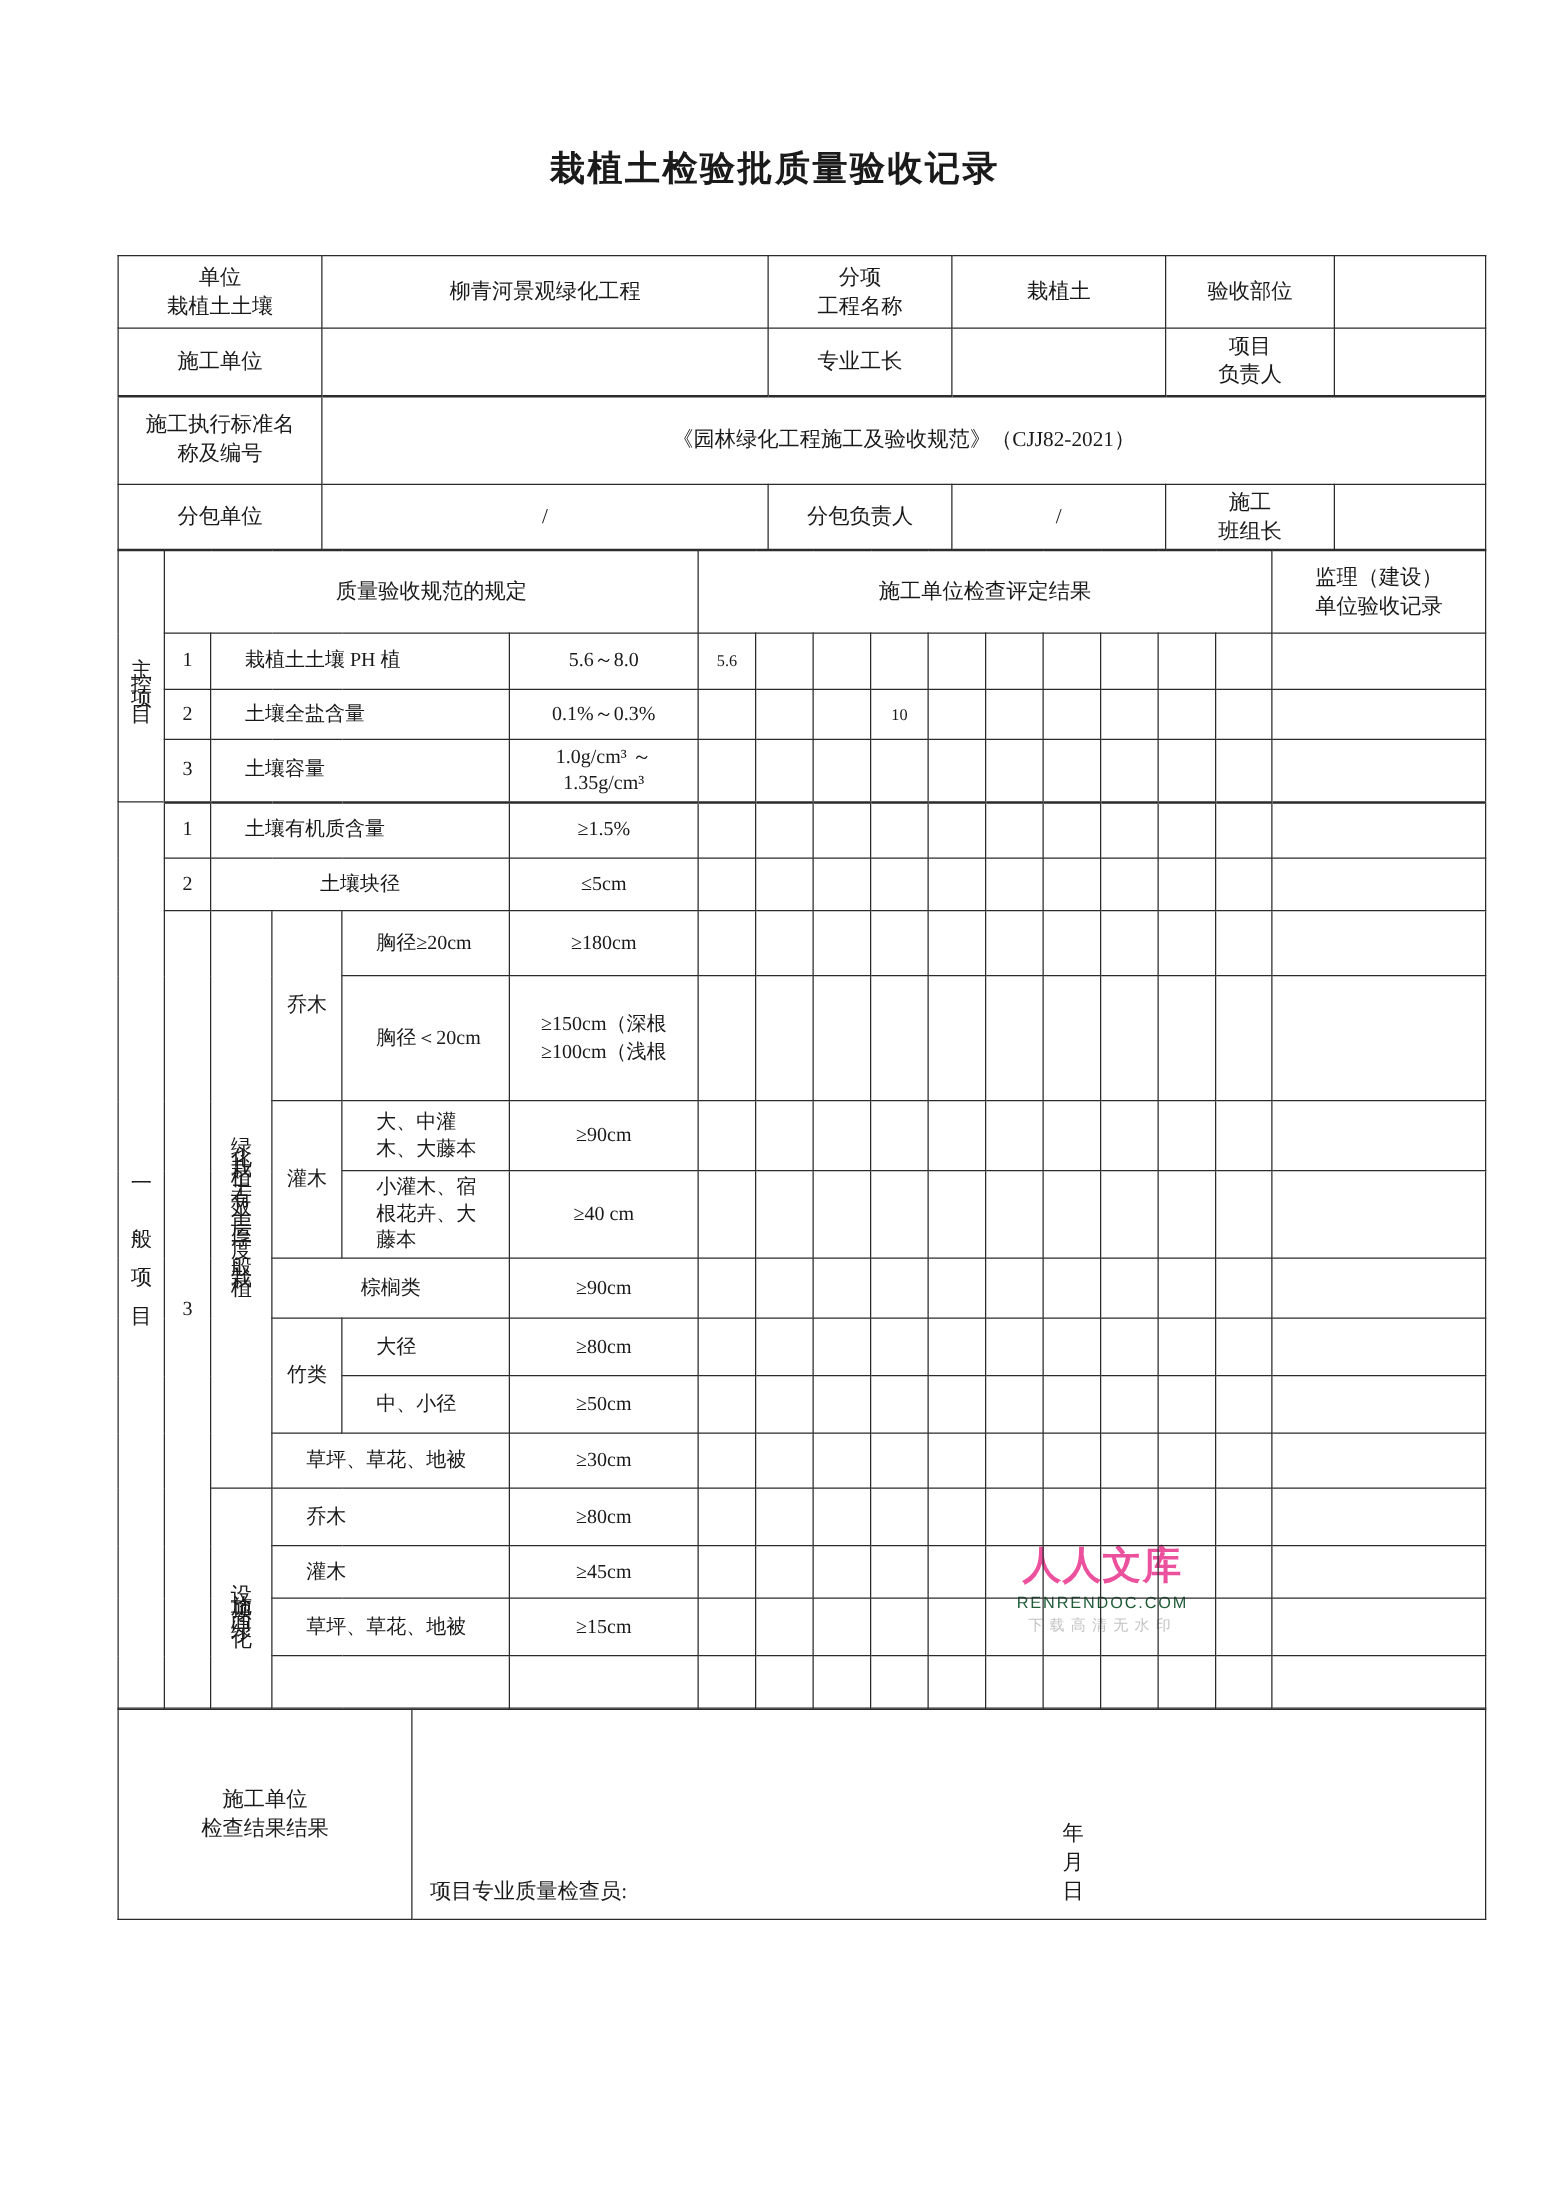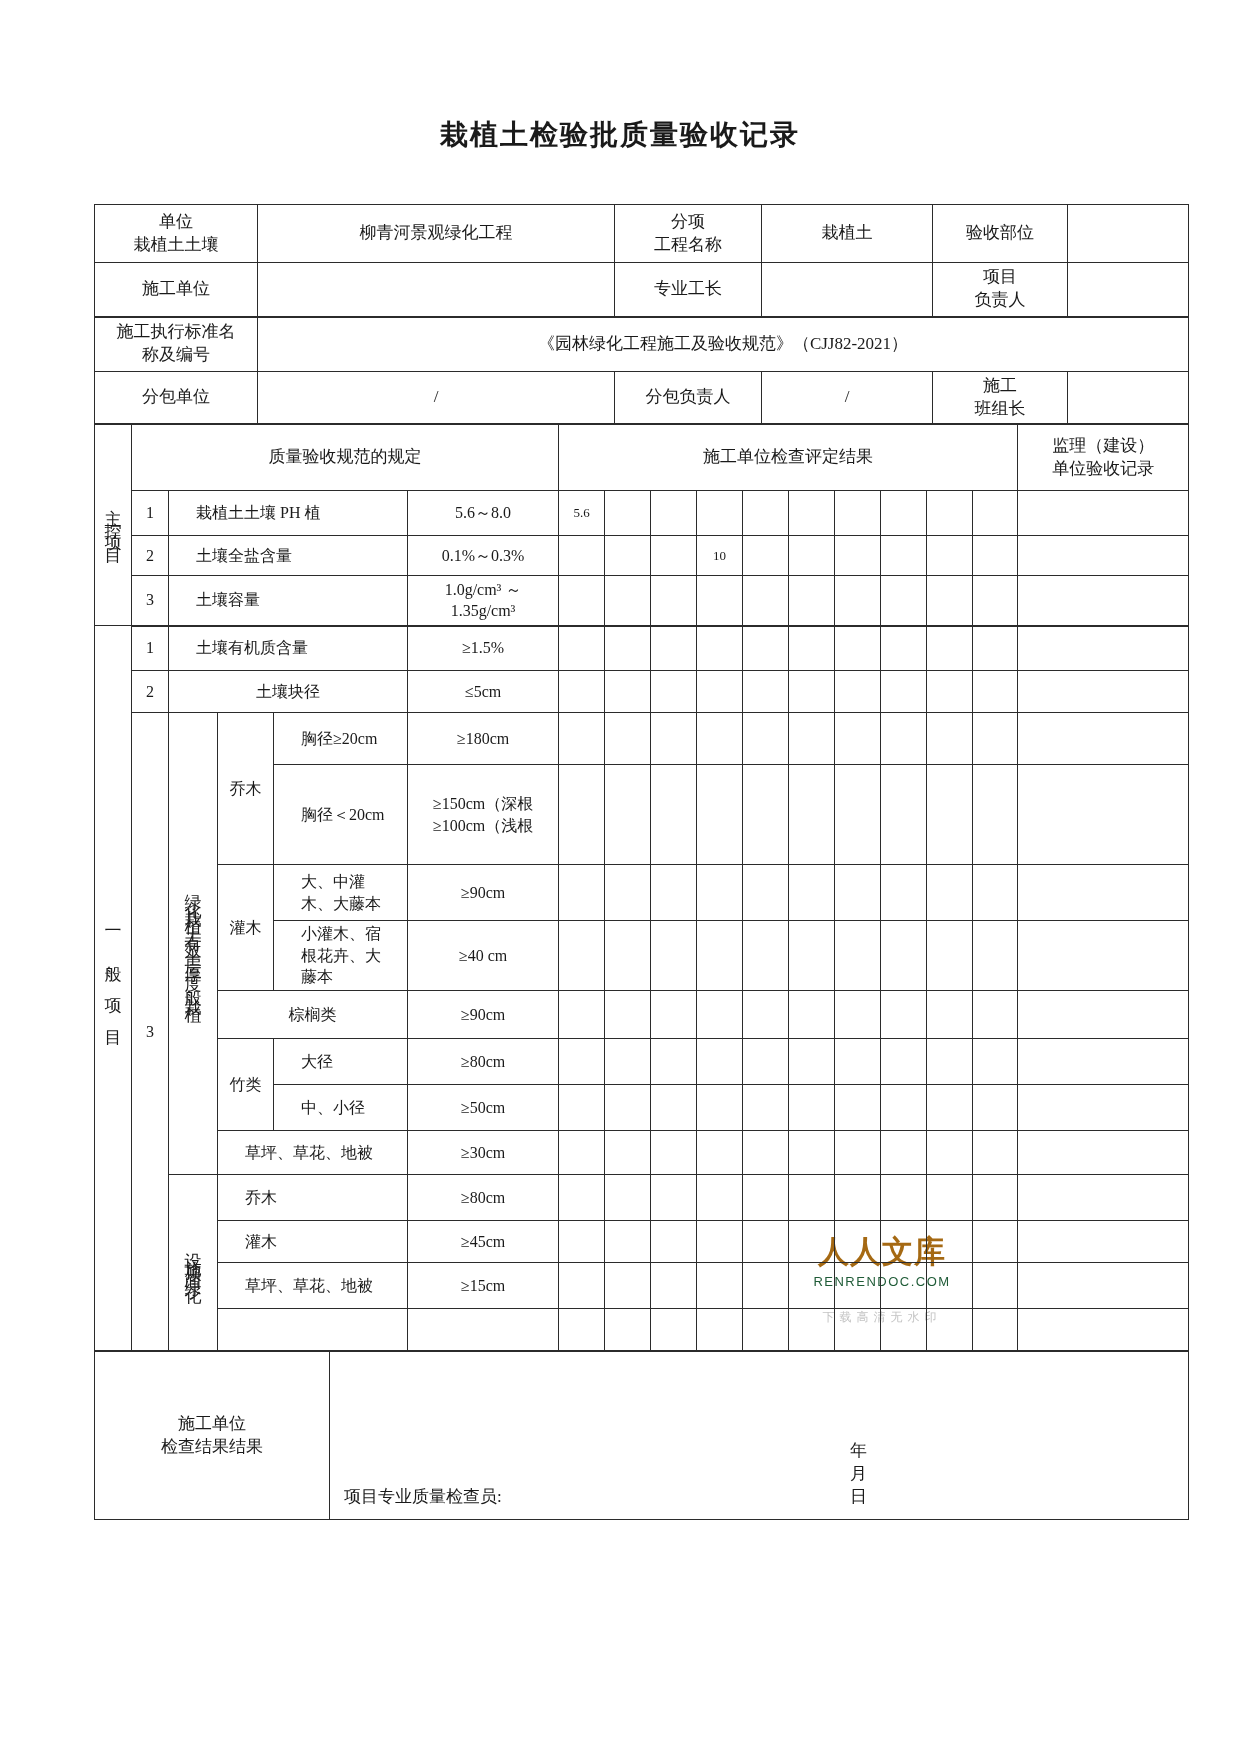--- a/index.html
+++ b/index.html
@@ -31,24 +31,24 @@
   .vt.roof  { letter-spacing:7px; font-size:17px; }
   .sig-left { font-size:17px; }
   .sig-right { position:relative; }
   .inspector { position:absolute; left:14px; bottom:10px; font-size:17px;text-align:center; }
   .dateline { position:absolute; left:520px; bottom:10px; font-size:17px; }
   .dateline span { display:inline-block; margin-right:52px; }
   .wm {
     position:absolute; left:792px; top:1231px; width:180px; text-align:center;
     z-index:1; pointer-events:none; opacity:.95;
   }
-  .wm-cn { font-size:31px; font-weight:bold; letter-spacing:1px; color:#a16207; }
+  .wm-cn { font-size:31px; font-weight:bold; letter-spacing:1px; color:#ec4899; }
   .wm-en { font-size:13px; letter-spacing:1.5px; margin-top:1px; color:#14532d;
            font-family:"Liberation Sans", sans-serif; }
-  .wm-dl { font-size:12px; letter-spacing:5px; margin-top:20px; color:#c0c0c0; }
+  .wm-dl { font-size:12px; letter-spacing:5px; margin-top:3px; color:#c0c0c0; }
 </style>
 </head>
 <body>
 
 <div id="page">
 
   <div class="doc-title">栽植土检验批质量验收记录</div>
 
   <div class="wm">
     <div class="wm-cn">人人文库</div>
@@ -80,21 +80,21 @@
       </tr>
       <tr style="height:54px" class="thickb">
         <td>施工单位</td>
         <td></td>
         <td>专业工长</td>
         <td></td>
         <td>项目
 负责人</td>
         <td></td>
       </tr>
-      <tr style="height:55px">
+      <tr style="height:71px">
         <td>施工执行标准名
 称及编号</td>
         <td colspan="5">《园林绿化工程施工及验收规范》（CJJ82-2021）</td>
       </tr>
       <tr style="height:52px">
         <td>分包单位</td>
         <td>/</td>
         <td>分包负责人</td>
         <td>/</td>
         <td>施工

